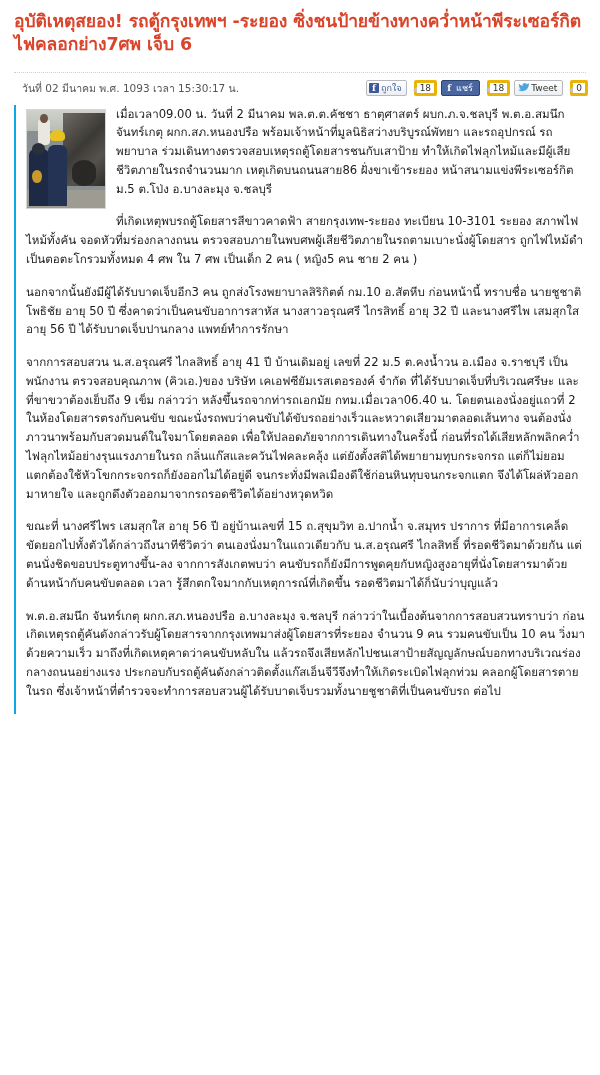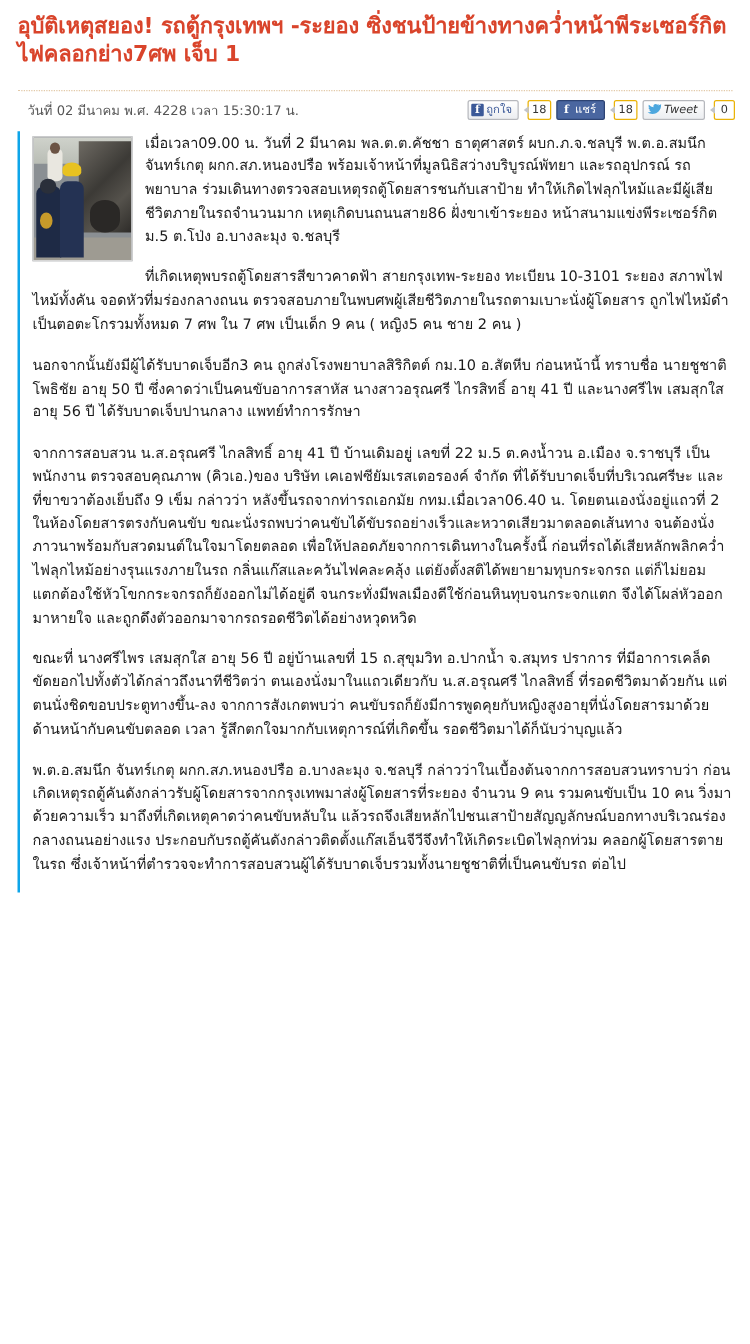--- a/index.html
+++ b/index.html
@@ -92,35 +92,34 @@
     color: #ffffff;
     padding: 0 6px 0 2px;
   }
   .sbtn.share .fglyph {
     background: transparent;
     color: #ffffff;
   }
   .sbtn.tweet {
     color: #333333;
     padding: 0 5px 0 3px;
-    font-style: italic;
   }
   .tw-bird {
     display: inline-block;
     width: 11px;
     height: 10px;
     position: relative;
   }
   .count {
     display: inline-flex;
     align-items: center;
     justify-content: center;
     height: 16px;
     min-width: 17px;
-    border: 1px solid #eab308;
+    border: 3px solid #eab308;
     border-radius: 2px;
     background: #ffffff;
     font-size: 9px;
     color: #333333;
     padding: 0 3px;
     position: relative;
     margin-left: 3px;
   }
   .count::before {
     content: "";
@@ -199,26 +198,26 @@
     white-space: nowrap;
   }
   .clearfix::after { content: ""; display: block; clear: both; }
 </style>
 </head>
 <body>
 
 <div class="page">
 
   <div class="headline-wrap">
-    <h1 class="headline">อุบัติเหตุสยอง! รถตู้กรุงเทพฯ -ระยอง ซิ่งชนป้ายข้างทางคว่ำหน้าพีระเซอร์กิต ไฟคลอกย่าง7ศพ เจ็บ 1</h1>
+    <h1 class="headline">อุบัติเหตุสยอง! รถตู้กรุงเทพฯ -ระยอง ซิ่งชนป้ายข้างทางคว่ำหน้าพีระเซอร์กิต ไฟคลอกย่าง7ศพ เจ็บ 6</h1>
   </div>
   <div class="headline-rule"></div>
 
   <div class="meta-row">
-    <div class="date-text">วันที่ 02 มีนาคม พ.ศ. 4228 เวลา 15:30:17 น.</div>
+    <div class="date-text">วันที่ 02 มีนาคม พ.ศ. 1093 เวลา 15:30:17 น.</div>
 
     <div class="social">
 
       <span class="sbtn like">
         <span class="fglyph">f</span>
         <span>ถูกใจ</span>
       </span>
       <span class="count">18</span>
 
       <span class="sbtn share">
@@ -251,22 +250,22 @@
         <span class="ph-p3"></span>
         <span class="ph-p3h"></span>
         <span class="ph-p1"></span>
         <span class="ph-p1h"></span>
         <span class="ph-p1b"></span>
         <span class="ph-p2"></span>
         <span class="ph-helm"></span>
       </div>
 
       <p class="para">เมื่อเวลา09.00 น. วันที่ 2 มีนาคม  พล.ต.ต.คัชชา ธาตุศาสตร์ ผบก.ภ.จ.ชลบุรี พ.ต.อ.สมนึก จันทร์เกตุ ผกก.สภ.หนองปรือ พร้อมเจ้าหน้าที่มูลนิธิสว่างบริบูรณ์พัทยา และรถอุปกรณ์ รถพยาบาล ร่วมเดินทางตรวจสอบเหตุรถตู้โดยสารชนกับเสาป้าย ทำให้เกิดไฟลุกไหม้และมีผู้เสียชีวิตภายในรถจำนวนมาก เหตุเกิดบนถนนสาย86 ฝั่งขาเข้าระยอง หน้าสนามแข่งพีระเซอร์กิต ม.5 ต.โป่ง อ.บางละมุง จ.ชลบุรี</p>
-      <p class="para">ที่เกิดเหตุพบรถตู้โดยสารสีขาวคาดฟ้า สายกรุงเทพ-ระยอง ทะเบียน 10-3101 ระยอง สภาพไฟไหม้ทั้งคัน จอดหัวที่มร่องกลางถนน ตรวจสอบภายในพบศพผู้เสียชีวิตภายในรถตามเบาะนั่งผู้โดยสาร ถูกไฟไหม้ดำเป็นตอตะโกรวมทั้งหมด 7 ศพ ใน 7 ศพ เป็นเด็ก 9 คน ( หญิง5 คน ชาย 2 คน )</p>
-      <p class="para">นอกจากนั้นยังมีผู้ได้รับบาดเจ็บอีก3 คน ถูกส่งโรงพยาบาลสิริกิตต์ กม.10 อ.สัตหีบ ก่อนหน้านี้ ทราบชื่อ นายชูชาติ โพธิชัย อายุ 50 ปี ซึ่งคาดว่าเป็นคนขับอาการสาหัส นางสาวอรุณศรี ไกรสิทธิ์ อายุ 41 ปี และนางศรีไพ เสมสุกใส อายุ 56 ปี ได้รับบาดเจ็บปานกลาง แพทย์ทำการรักษา</p>
+      <p class="para">ที่เกิดเหตุพบรถตู้โดยสารสีขาวคาดฟ้า สายกรุงเทพ-ระยอง ทะเบียน 10-3101 ระยอง สภาพไฟไหม้ทั้งคัน จอดหัวที่มร่องกลางถนน ตรวจสอบภายในพบศพผู้เสียชีวิตภายในรถตามเบาะนั่งผู้โดยสาร ถูกไฟไหม้ดำเป็นตอตะโกรวมทั้งหมด 4 ศพ ใน 7 ศพ เป็นเด็ก 2 คน ( หญิง5 คน ชาย 2 คน )</p>
+      <p class="para">นอกจากนั้นยังมีผู้ได้รับบาดเจ็บอีก3 คน ถูกส่งโรงพยาบาลสิริกิตต์ กม.10 อ.สัตหีบ ก่อนหน้านี้ ทราบชื่อ นายชูชาติ โพธิชัย อายุ 50 ปี ซึ่งคาดว่าเป็นคนขับอาการสาหัส นางสาวอรุณศรี ไกรสิทธิ์ อายุ 32 ปี และนางศรีไพ เสมสุกใส อายุ 56 ปี ได้รับบาดเจ็บปานกลาง แพทย์ทำการรักษา</p>
       <p class="para">จากการสอบสวน น.ส.อรุณศรี ไกลสิทธิ์ อายุ 41 ปี บ้านเดิมอยู่ เลขที่ 22 ม.5 ต.คงน้ำวน อ.เมือง จ.ราชบุรี เป็นพนักงาน ตรวจสอบคุณภาพ (คิวเอ.)ของ บริษัท เคเอฟซียัมเรสเตอรองค์ จำกัด ที่ได้รับบาดเจ็บที่บริเวณศรีษะ และที่ขาขวาต้องเย็บถึง 9 เข็ม กล่าวว่า หลังขึ้นรถจากท่ารถเอกมัย กทม.เมื่อเวลา06.40 น. โดยตนเองนั่งอยู่แถวที่ 2 ในห้องโดยสารตรงกับคนขับ ขณะนั่งรถพบว่าคนขับได้ขับรถอย่างเร็วและหวาดเสียวมาตลอดเส้นทาง จนต้องนั่งภาวนาพร้อมกับสวดมนต์ในใจมาโดยตลอด เพื่อให้ปลอดภัยจากการเดินทางในครั้งนี้   ก่อนที่รถได้เสียหลักพลิกคว่ำไฟลุกไหม้อย่างรุนแรงภายในรถ กลิ่นแก๊สและควันไฟคละคลุ้ง แต่ยังตั้งสติได้พยายามทุบกระจกรถ แต่ก็ไม่ยอมแตกต้องใช้หัวโขกกระจกรถก็ยังออกไม่ได้อยู่ดี จนกระทั่งมีพลเมืองดีใช้ก่อนหินทุบจนกระจกแตก จึงได้โผล่หัวออกมาหายใจ และถูกดึงตัวออกมาจากรถรอดชีวิตได้อย่างหวุดหวิด</p>
       <p class="para">ขณะที่ นางศรีไพร เสมสุกใส อายุ 56 ปี อยู่บ้านเลขที่ 15 ถ.สุขุมวิท อ.ปากน้ำ จ.สมุทร ปราการ ที่มีอาการเคล็ดขัดยอกไปทั้งตัวได้กล่าวถึงนาทีชีวิตว่า ตนเองนั่งมาในแถวเดียวกับ น.ส.อรุณศรี ไกลสิทธิ์ ที่รอดชีวิตมาด้วยกัน แต่ตนนั่งชิดขอบประตูทางขึ้น-ลง จากการสังเกตพบว่า คนขับรถก็ยังมีการพูดคุยกับหญิงสูงอายุที่นั่งโดยสารมาด้วยด้านหน้ากับคนขับตลอด เวลา รู้สึกตกใจมากกับเหตุการณ์ที่เกิดขึ้น รอดชีวิตมาได้ก็นับว่าบุญแล้ว</p>
       <p class="para">พ.ต.อ.สมนึก จันทร์เกตุ ผกก.สภ.หนองปรือ อ.บางละมุง จ.ชลบุรี กล่าวว่าในเบื้องต้นจากการสอบสวนทราบว่า ก่อนเกิดเหตุรถตู้คันดังกล่าวรับผู้โดยสารจากกรุงเทพมาส่งผู้โดยสารที่ระยอง จำนวน 9 คน รวมคนขับเป็น 10 คน วิ่งมาด้วยความเร็ว มาถึงที่เกิดเหตุคาดว่าคนขับหลับใน แล้วรถจึงเสียหลักไปชนเสาป้ายสัญญลักษณ์บอกทางบริเวณร่องกลางถนนอย่างแรง ประกอบกับรถตู้คันดังกล่าวติดตั้งแก๊สเอ็นจีวีจึงทำให้เกิดระเบิดไฟลุกท่วม คลอกผู้โดยสารตายในรถ ซึ่งเจ้าหน้าที่ตำรวจจะทำการสอบสวนผู้ได้รับบาดเจ็บรวมทั้งนายชูชาติที่เป็นคนขับรถ ต่อไป</p>
 
     </div>
   </div>
 
 
 </div>
 

